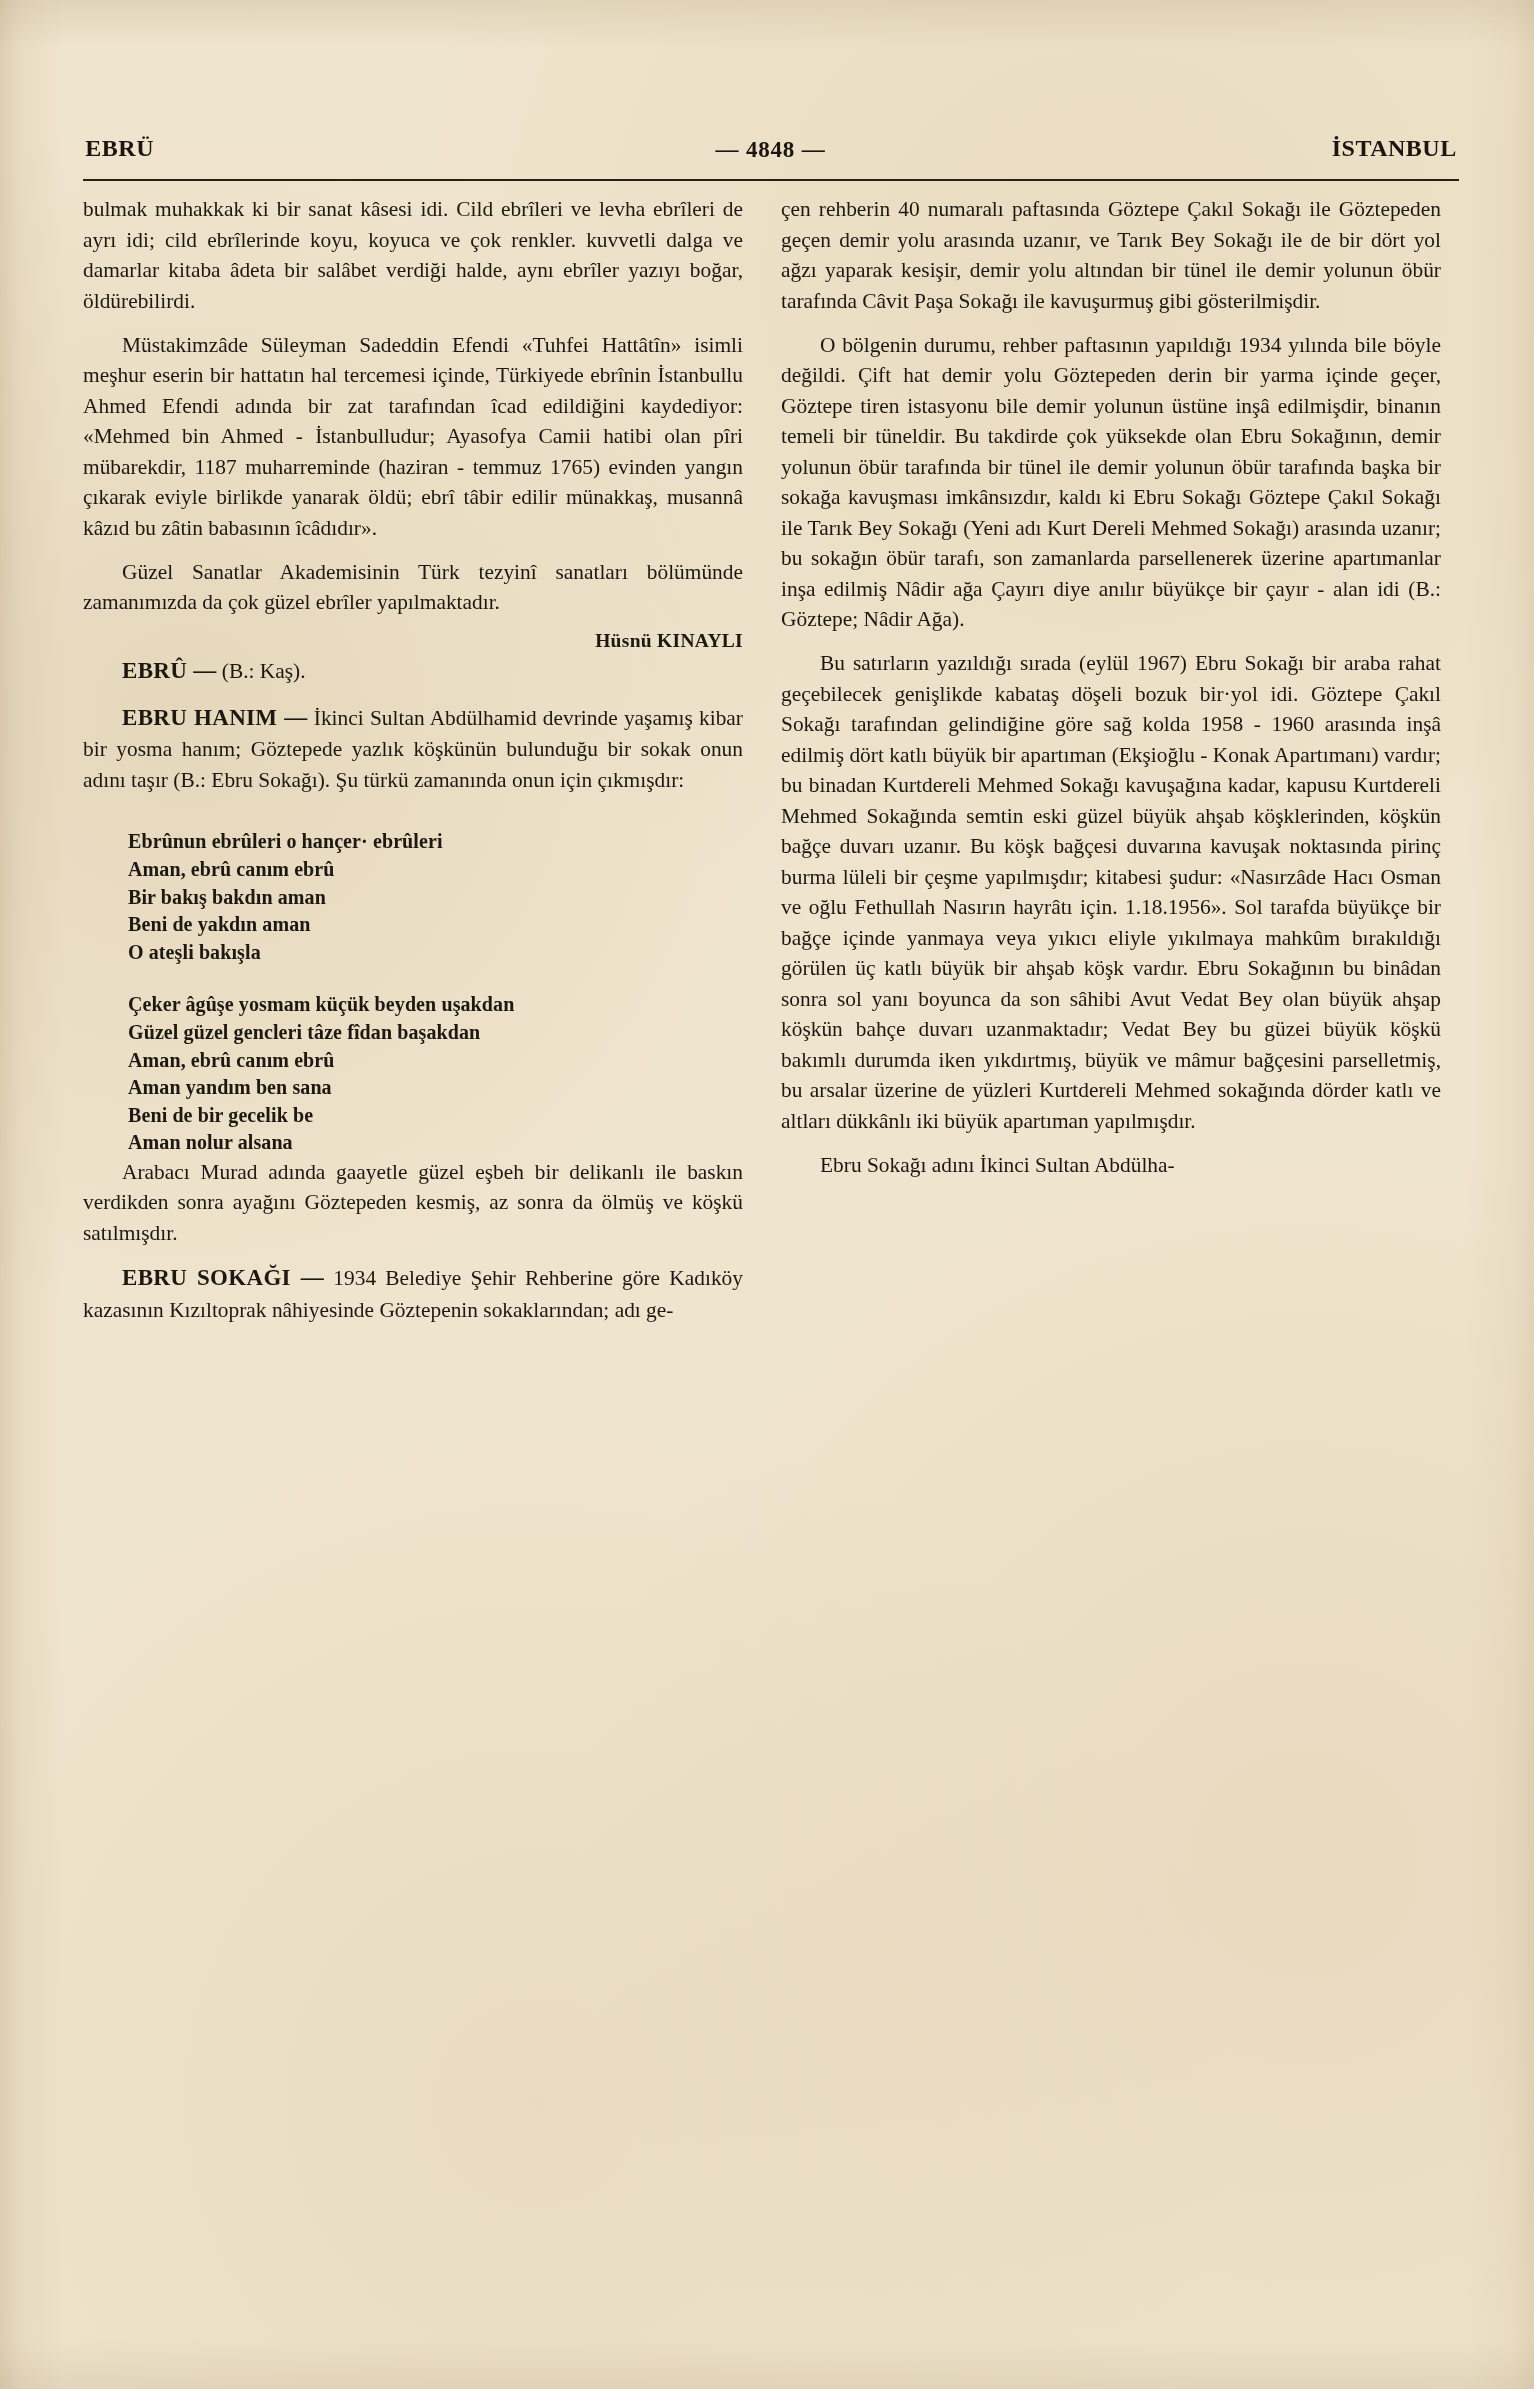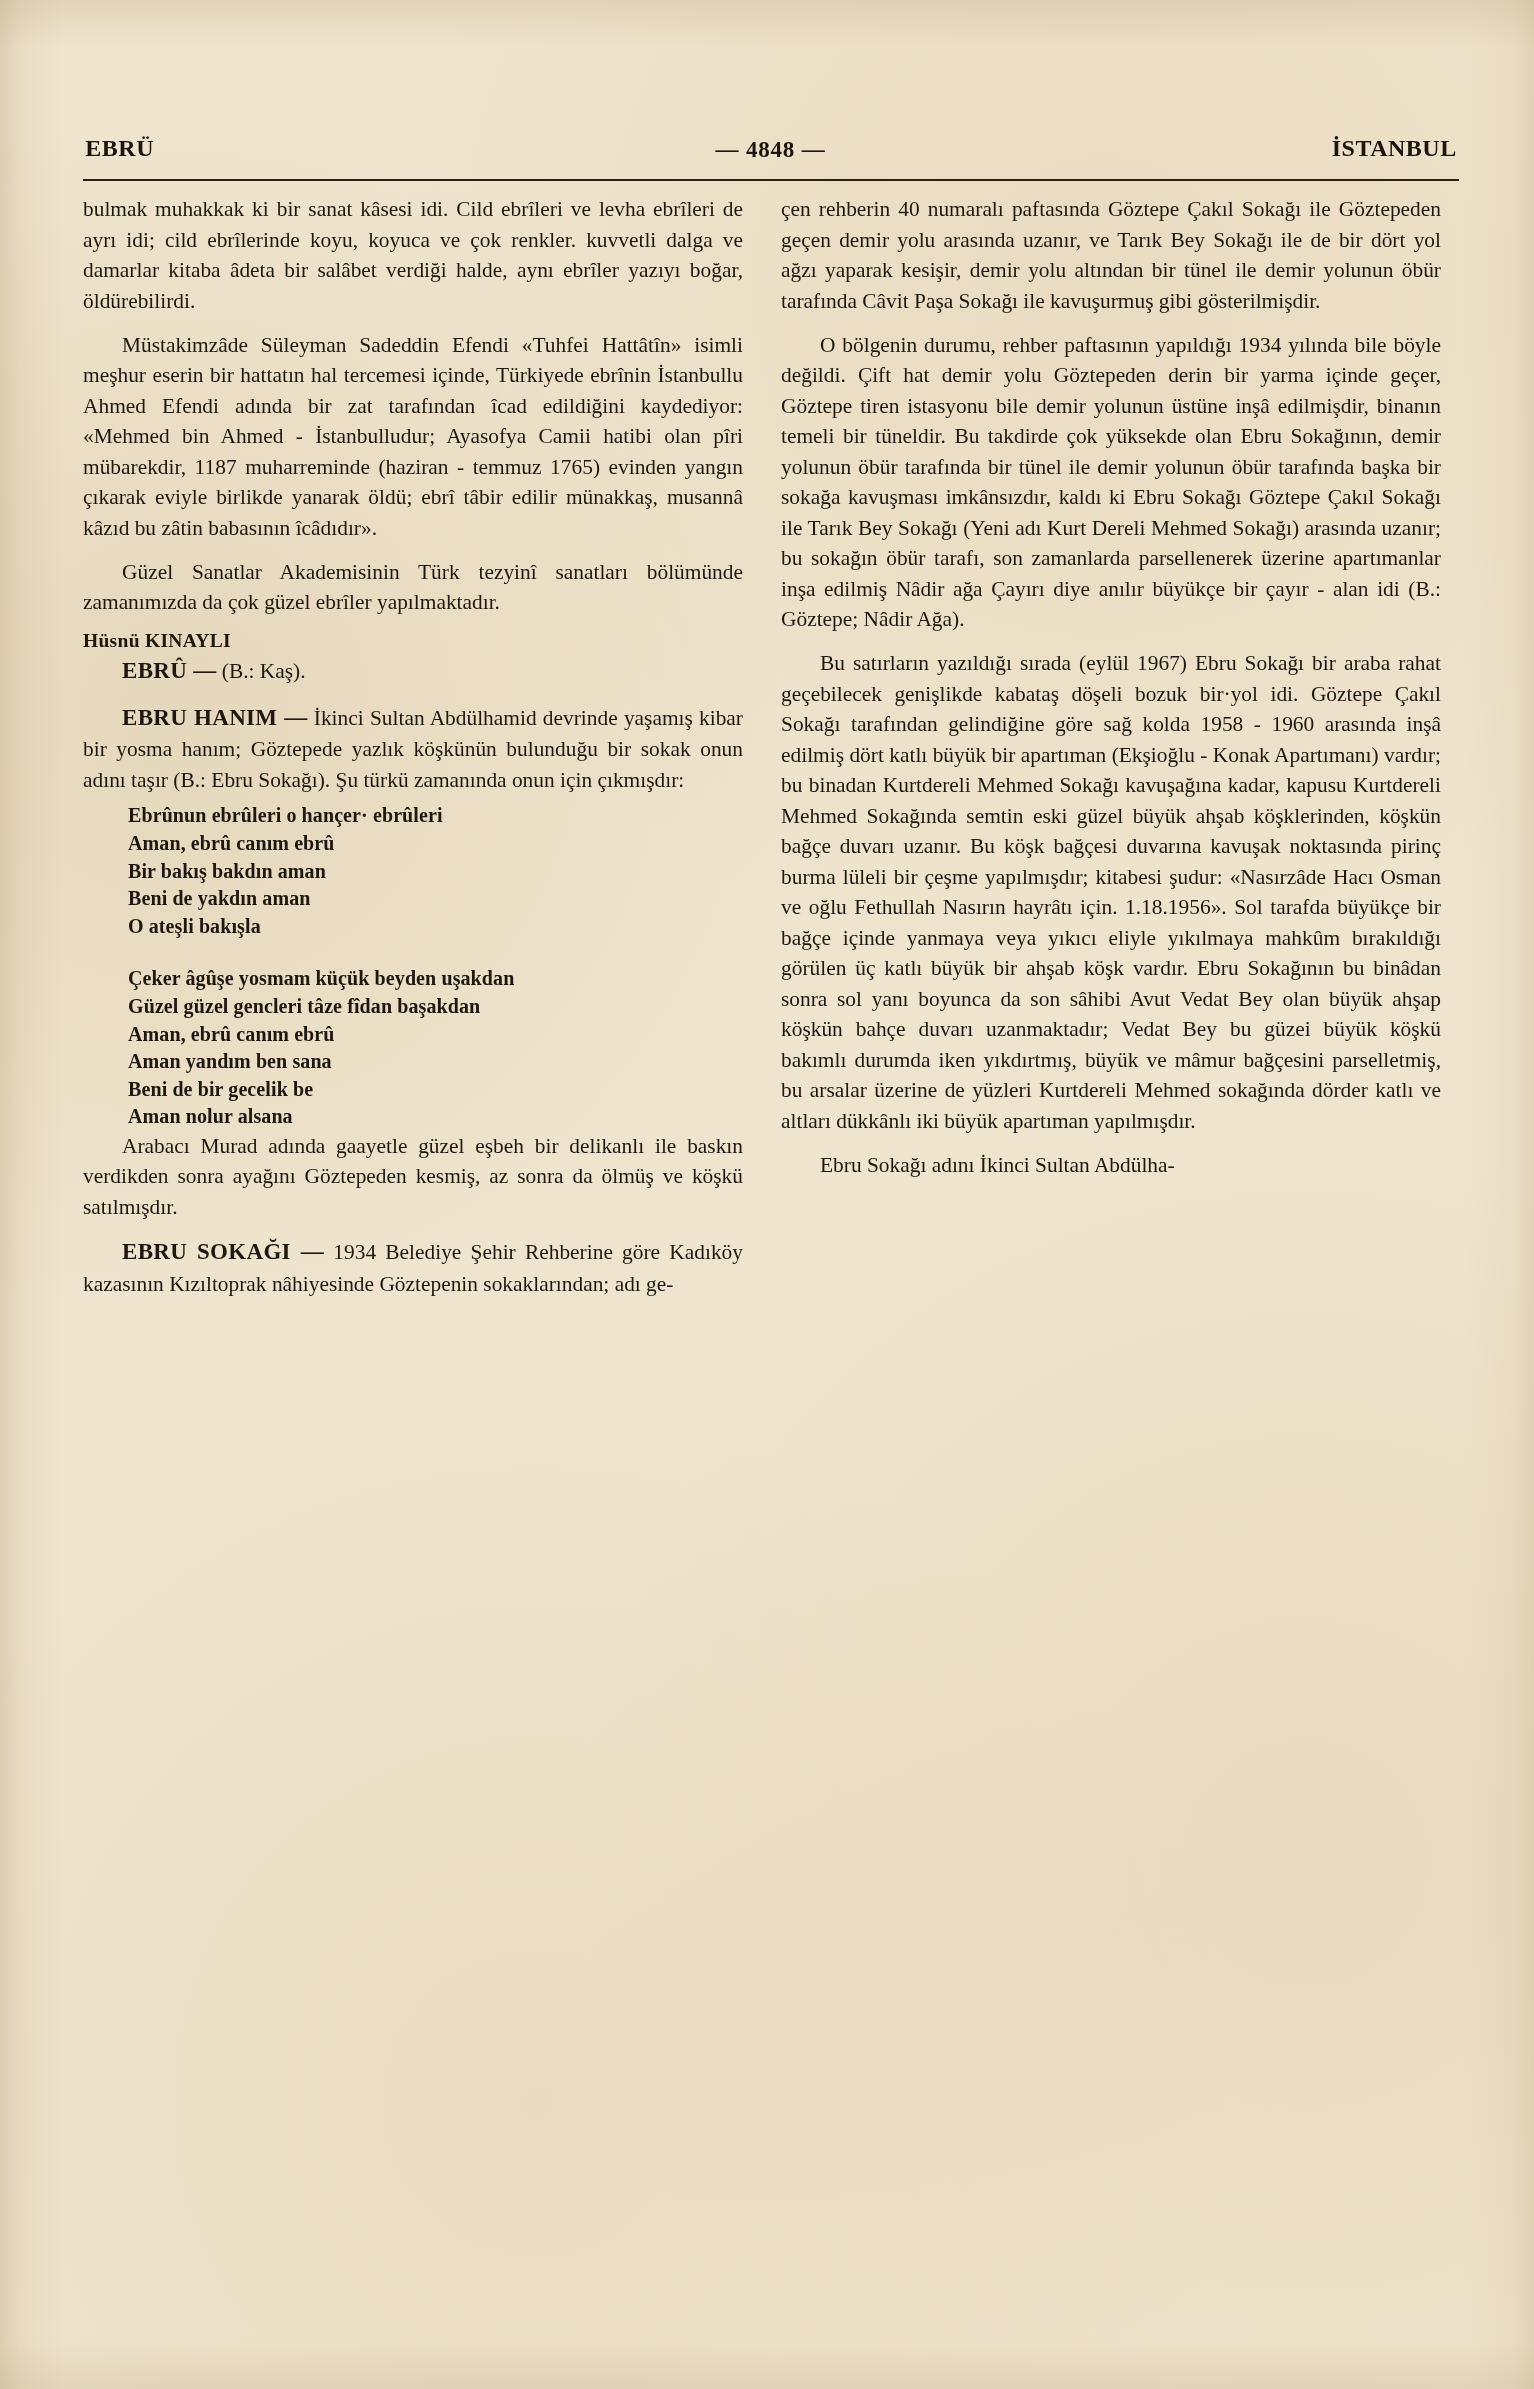--- a/index.html
+++ b/index.html
@@ -99,38 +99,38 @@
     margin: 0 0 0 0;
     text-indent: 39px;
   }
   .col p.noind {
     text-indent: 0;
   }
   .col p + p {
     margin-top: 13.7px;
   }
   .sig {
-    text-align: left;
+    text-align: right;
     font-weight: bold;
     font-size: 19.5px;
     margin-top: 9.5px;
     letter-spacing: 0.3px;
   }
   .entry {
     margin-top: 21px;
     text-indent: 0;
     font-size: 21.4px;
   }
   .entry .hw {
     font-weight: bold;
     font-size: 23px;
     letter-spacing: 0.3px;
   }
   .verse {
-    margin: 7px 0 0 0;
+    margin: 33px 0 0 0;
     padding-left: 45px;
     font-size: 20px;
     line-height: 1.38;
     font-weight: bold;
     text-align: left;
     letter-spacing: 0.1px;
   }
   .verse div {
     white-space: nowrap;
   }

